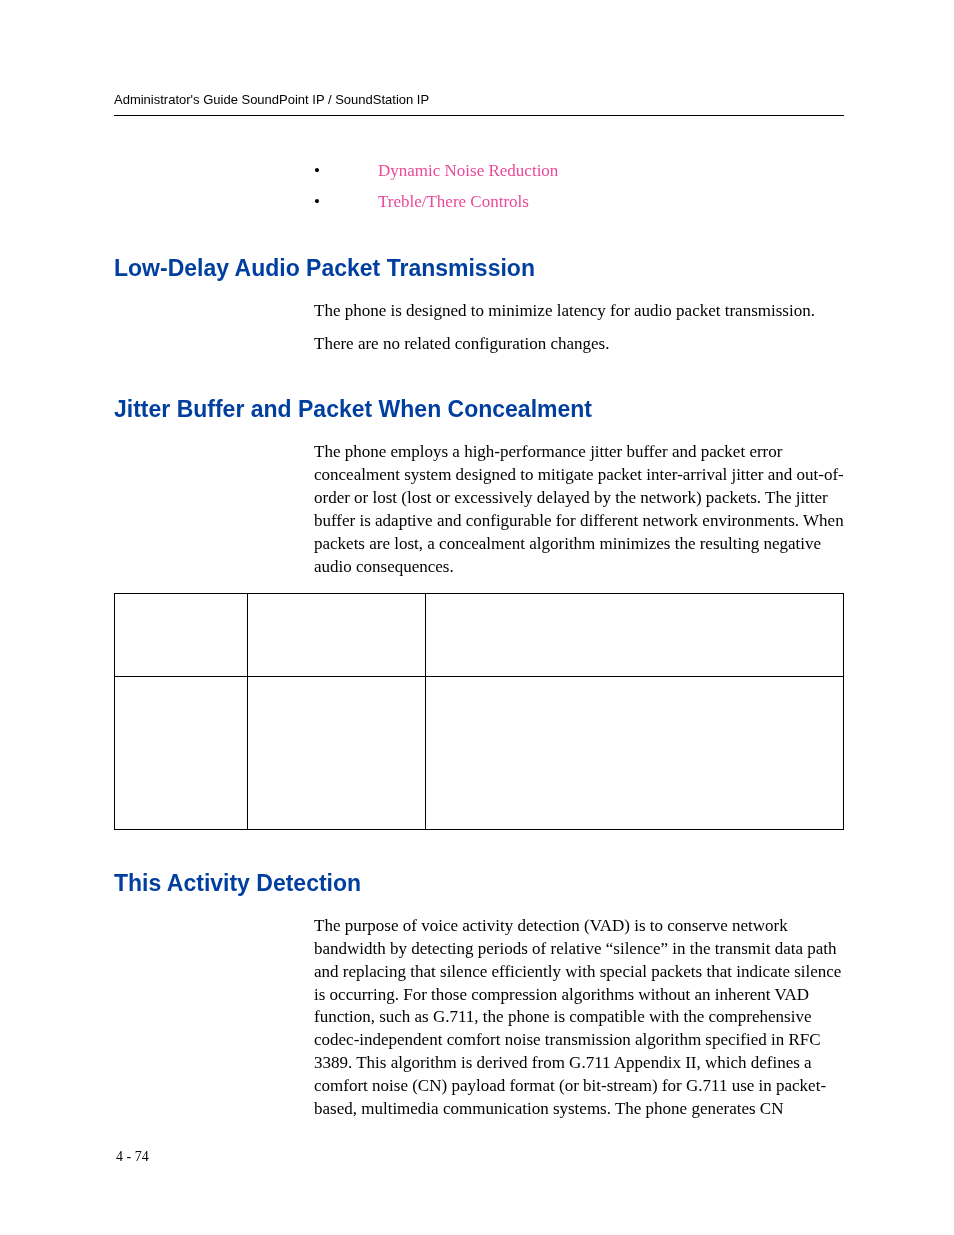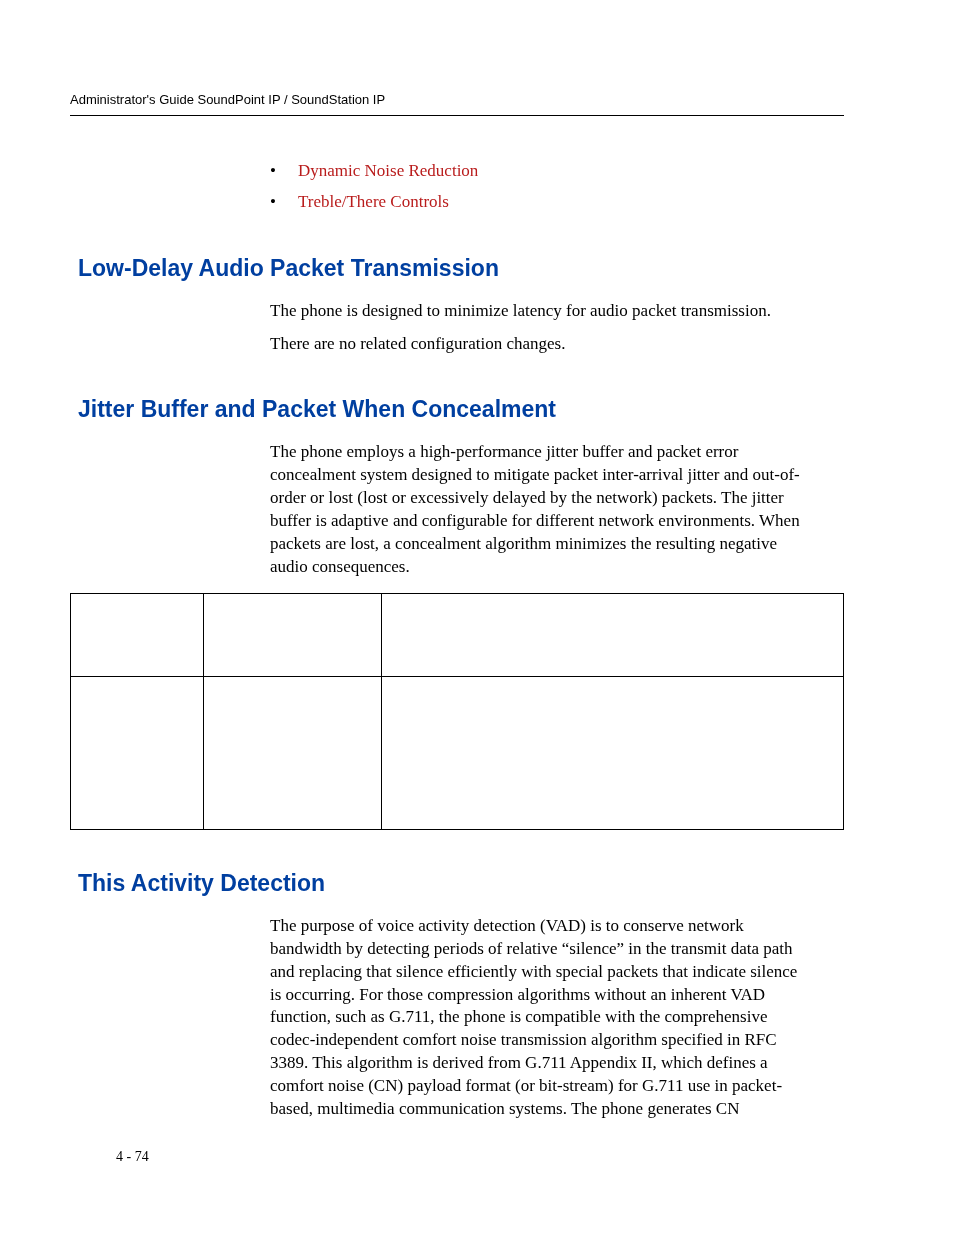--- a/index.html
+++ b/index.html
@@ -9,21 +9,21 @@
     width: 954px;
     height: 1235px;
     font-family: "Palatino Linotype", "Book Antiqua", Palatino, Georgia, serif;
     color: #000;
   }
   .page {
     position: relative;
     width: 954px;
     height: 1235px;
     box-sizing: border-box;
-    padding: 92px 110px 0 70px;
+    padding: 92px 110px 0 114px;
   }
   .running-header {
     font-family: "Futura", "Trebuchet MS", Arial, sans-serif;
     font-size: 13px;
     color: #000;
     padding-bottom: 8px;
   }
   .header-rule {
     border: none;
     border-top: 1.5px solid #000;
@@ -36,29 +36,30 @@
     font-size: 17px;
     line-height: 1.8;
   }
   .bullet-list li::before {
     content: "•";
     display: inline-block;
     width: 28px;
     color: #000;
   }
   .bullet-list a {
-    color: #b91c1c;
+    color: #ec4899;
     text-decoration: none;
+    margin-left: 36px;
   }
   h2.section-heading {
     font-family: "Futura", "Trebuchet MS", Arial, sans-serif;
     font-weight: 600;
     font-size: 23px;
     color: #003fa0;
-    margin: 0 0 18px 8px;
+    margin: 0 0 18px 0;
   }
   .body-text {
     margin: 0 0 10px 200px;
     font-size: 17px;
     line-height: 1.35;
     color: #000;
     max-width: 540px;
   }
   .section-block {
     margin-bottom: 40px;

